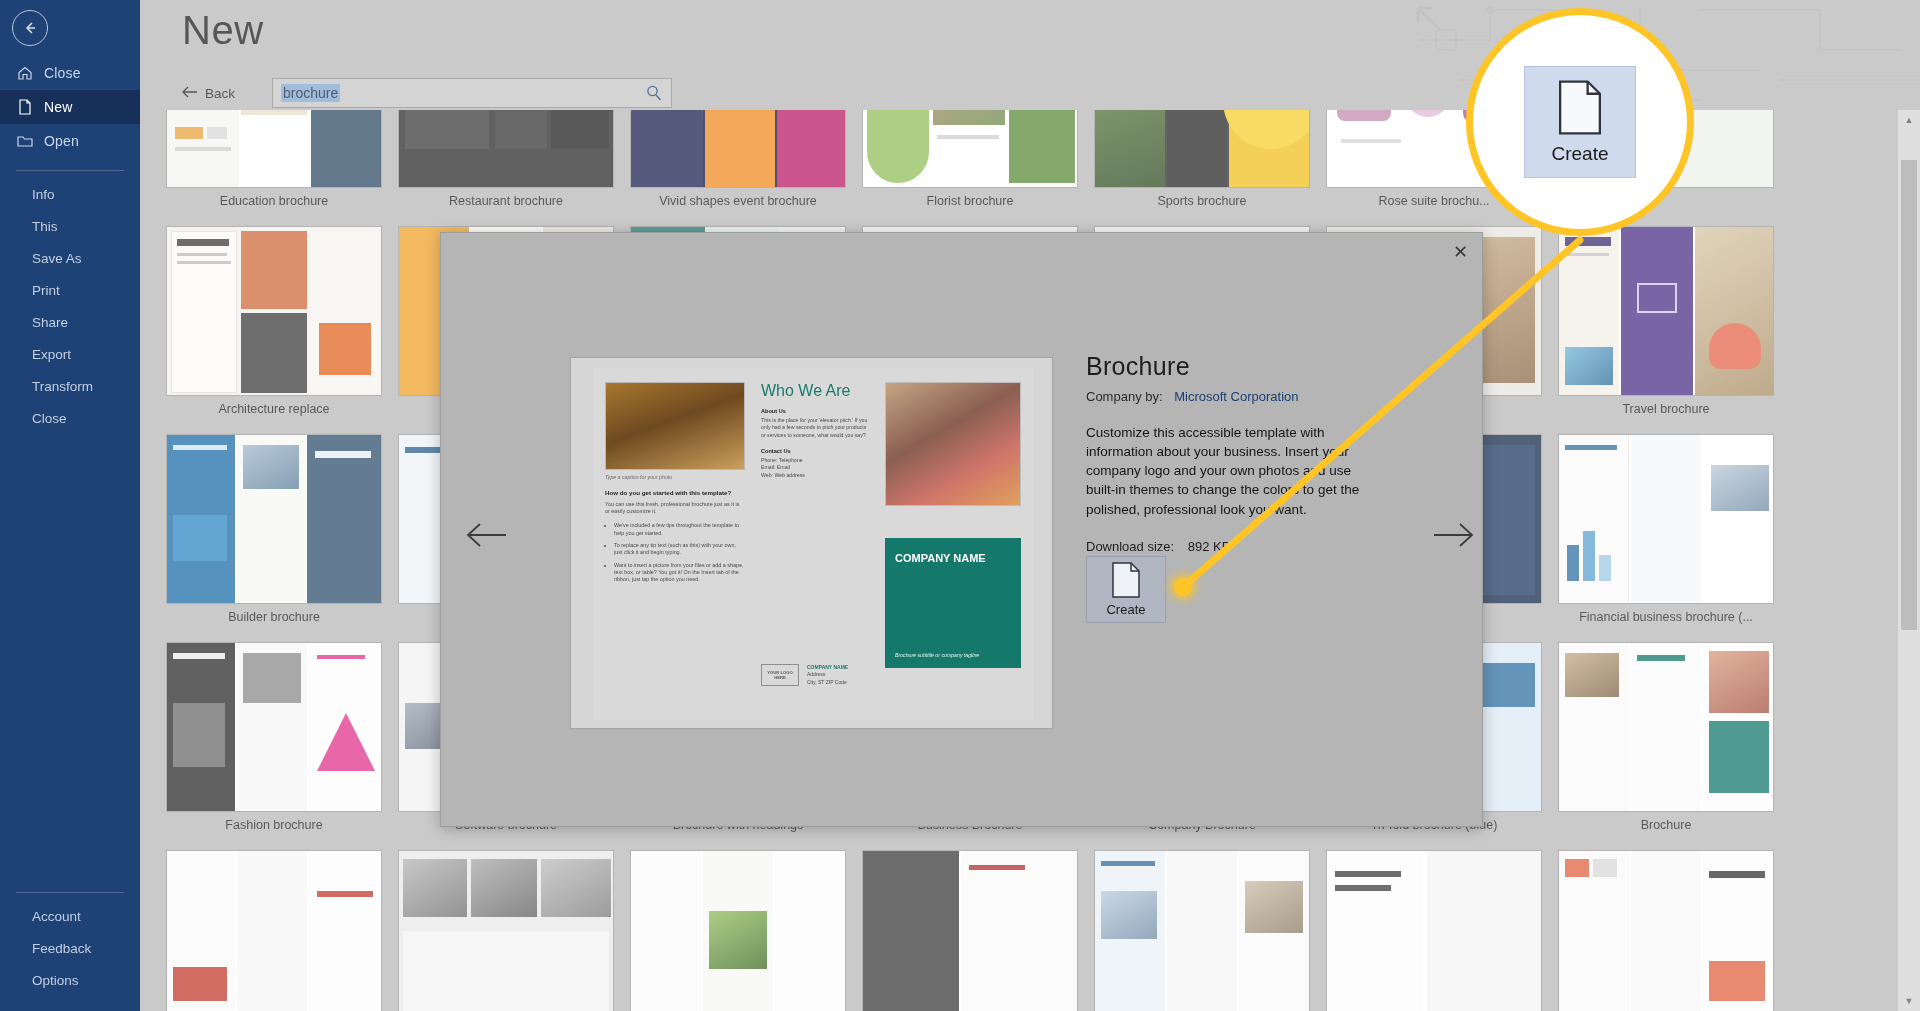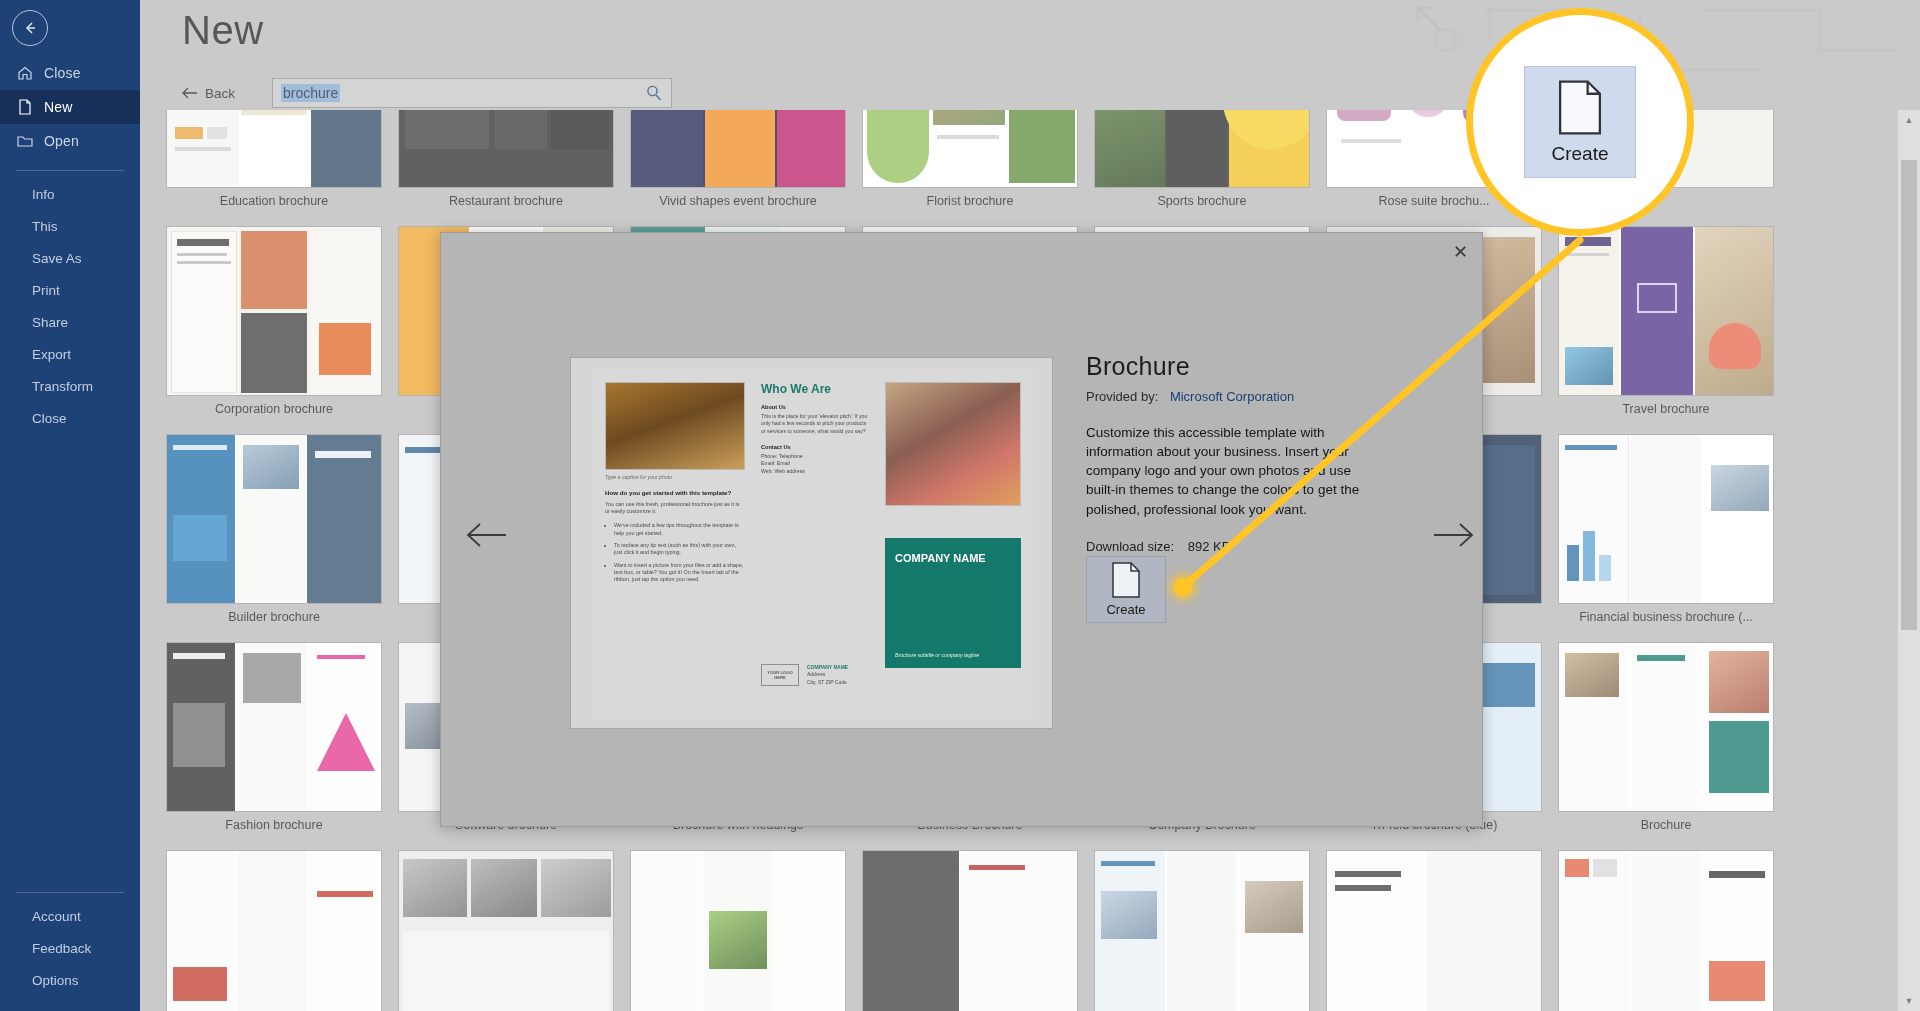--- a/index.html
+++ b/index.html
@@ -40,21 +40,21 @@
   .nav-bottom { position: absolute; bottom: 14px; left: 0; width: 100%; }
   .nav-bottom .nav-sep { margin-bottom: 8px; }
 
   
   .main { position: absolute; left: 140px; top: 0; right: 0; bottom: 0; background: #b8b8b8; }
   .page-title {
     position: absolute; left: 42px; top: 8px;
     font-size: 40px; font-weight: 300; color: #1d1d1d; letter-spacing: .5px;
   }
   .searchrow { position: absolute; left: 42px; top: 78px; display: flex; align-items: center; }
-  .back-link { display: flex; align-items: center; gap: 7px; font-size: 13.5px; color: #1d1d1d; cursor: pointer; width:78px;}
+  .back-link { display: flex; align-items: flex-start; gap: 7px; font-size: 13.5px; color: #1d1d1d; cursor: pointer; width:78px;}
   .search-box {
     position: relative; margin-left: 12px; width: 400px; height: 30px;
     background: #c6c6c6; border: 1px solid #8b8b8b; display: flex; align-items: center;
   }
   .search-text {
     margin-left: 8px; font-size: 14px; color: #14203a;
     background: #7fa8cf; padding: 1px 2px;
   }
   .search-icon-btn { position: absolute; right: 8px; top: 5px; cursor: pointer; }
 
@@ -322,21 +322,21 @@
                 <div class="bar" style="left:4px;top:4px;width:66px;height:162px;background:#fbfaf7;border:1px solid #e1ded6"></div>
                 <div class="bar" style="left:10px;top:12px;width:52px;height:7px;background:#3a3a3a"></div>
                 <div class="bar" style="left:10px;top:26px;width:50px;height:3px;background:#b8b8b8"></div>
                 <div class="bar" style="left:10px;top:34px;width:54px;height:3px;background:#b8b8b8"></div>
                 <div class="bar" style="left:74px;top:4px;width:66px;height:78px;background:#cf6a3a"></div>
                 <div class="bar" style="left:74px;top:86px;width:66px;height:80px;background:#3c3c3c"></div>
                 <div class="bar" style="left:144px;top:4px;width:68px;height:162px;background:#f7f5f1"></div>
                 <div class="bar" style="left:152px;top:96px;width:52px;height:52px;background:#e0661f"></div>
               </div>
             </div>
-            <div class="tlabel">Corporation brochure</div>
+            <div class="tlabel">Architecture replace</div>
           </div>
           <div class="tcell">
             <div class="tthumb">
               <div class="art" style="background:#fff">
                 <div class="bar" style="left:0;top:0;width:70px;height:170px;background:#f0a32a"></div>
                 <div class="bar" style="left:72px;top:0;width:70px;height:170px;background:#fdfbf6"></div>
                 <div class="bar" style="left:144px;top:0;width:72px;height:170px;background:#e8e4d8"></div>
                 <div class="bar" style="left:80px;top:14px;width:52px;height:5px;background:#8a8a8a"></div>
               </div>
             </div>
@@ -669,21 +669,21 @@
         <div style="font-size:6.2px;font-weight:bold;color:#222;margin-top:9px;line-height:1.25;">How do you get started with this template?</div>
         <div style="font-size:5.4px;color:#4a4a4a;margin-top:4px;line-height:1.35;">You can use this fresh, professional brochure just as it is or easily customize it.</div>
         <ul style="margin:7px 0 0 0;padding-left:9px;font-size:5.4px;color:#4a4a4a;line-height:1.35;">
           <li>We've included a few tips throughout the template to help you get started.</li>
           <li style="margin-top:5px">To replace any tip text (such as this) with your own, just click it and begin typing.</li>
           <li style="margin-top:5px">Want to insert a picture from your files or add a shape, text box, or table? You got it! On the Insert tab of the ribbon, just tap the option you need.</li>
         </ul>
       </div>
 
       <div style="position:absolute;left:168px;top:14px;width:110px;">
-        <div style="font-size:12px;font-weight:bold;color:#1c7a6b;">Who We Are</div>
+        <div style="font-size:16px;font-weight:normal;color:#1c7a6b;">Who We Are</div>
         <div style="font-size:5.6px;font-weight:bold;color:#222;margin-top:8px;">About Us</div>
         <div style="font-size:5.2px;color:#4a4a4a;margin-top:3px;line-height:1.4;">This is the place for your 'elevator pitch.' If you only had a few seconds to pitch your products or services to someone, what would you say?</div>
         <div style="font-size:5.6px;font-weight:bold;color:#222;margin-top:9px;">Contact Us</div>
         <div style="font-size:5.2px;color:#4a4a4a;margin-top:3px;line-height:1.45;">
           <div>Phone: Telephone</div>
           <div>Email: Email</div>
           <div>Web: Web address</div>
         </div>
       </div>
 
@@ -700,21 +700,21 @@
       <div style="position:absolute;left:292px;top:170px;width:136px;height:130px;background:#14786b;">
         <div style="position:absolute;left:10px;top:14px;font-size:11px;font-weight:bold;color:#fff;line-height:1.15;">COMPANY NAME</div>
         <div style="position:absolute;left:10px;right:8px;bottom:10px;font-size:5.2px;font-style:italic;color:#e6f3f0;">Brochure subtitle or company tagline</div>
       </div>
     </div>
   </div>
 
   <div class="detail">
     <h2>Brochure</h2>
     <div class="prov">
-      <span class="pv-lbl">Provided by:</span>
+      <span class="pv-lbl">Company by:</span>
       <span class="pv-val">Microsoft Corporation</span>
     </div>
     <div class="desc">Customize this accessible template with information about your business. Insert your company logo and your own photos and use built-in themes to change the colors to get the polished, professional look you want.</div>
     <div class="dl">
       <span>Download size:</span>
       <span class="dl-val">892 KB</span>
     </div>
   </div>
 
   <div class="create-btn">

